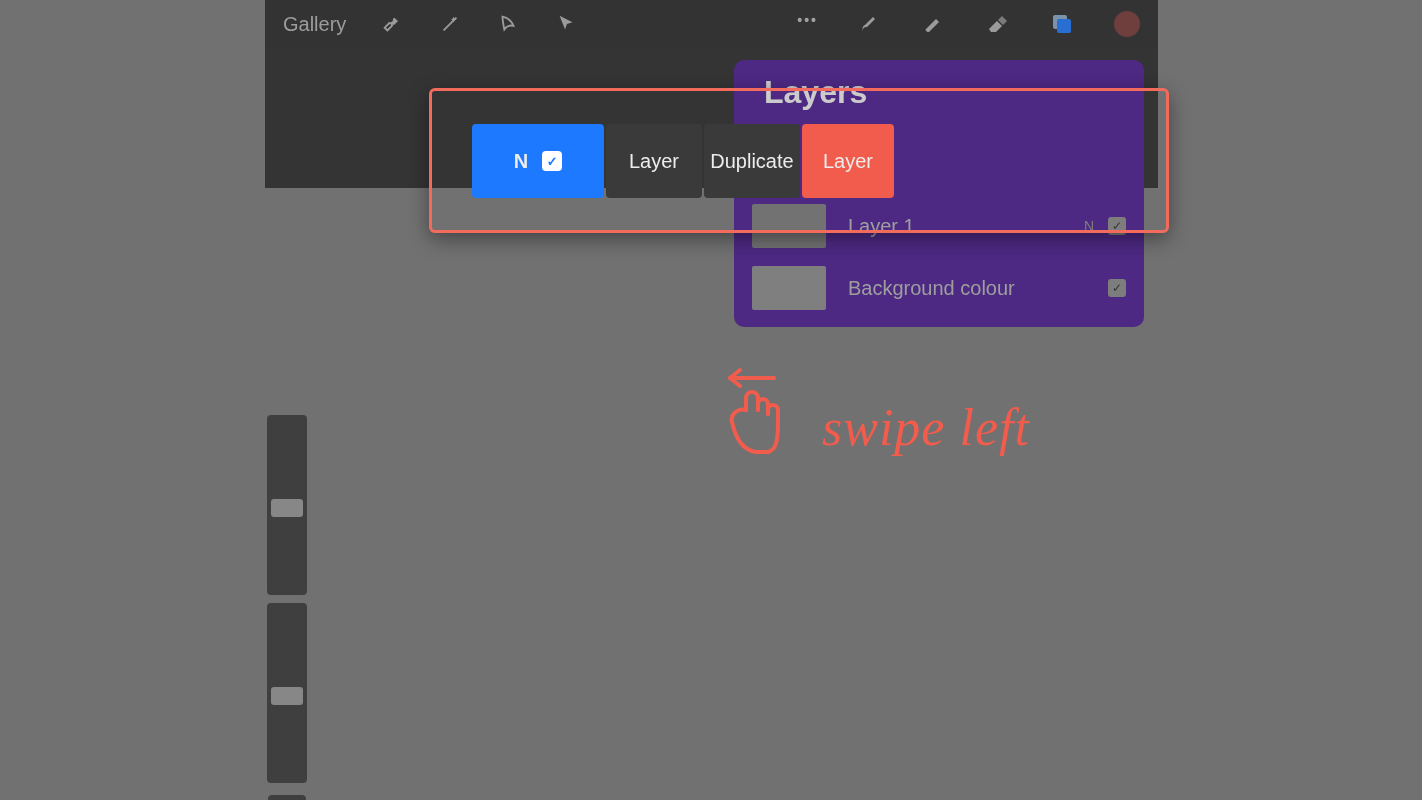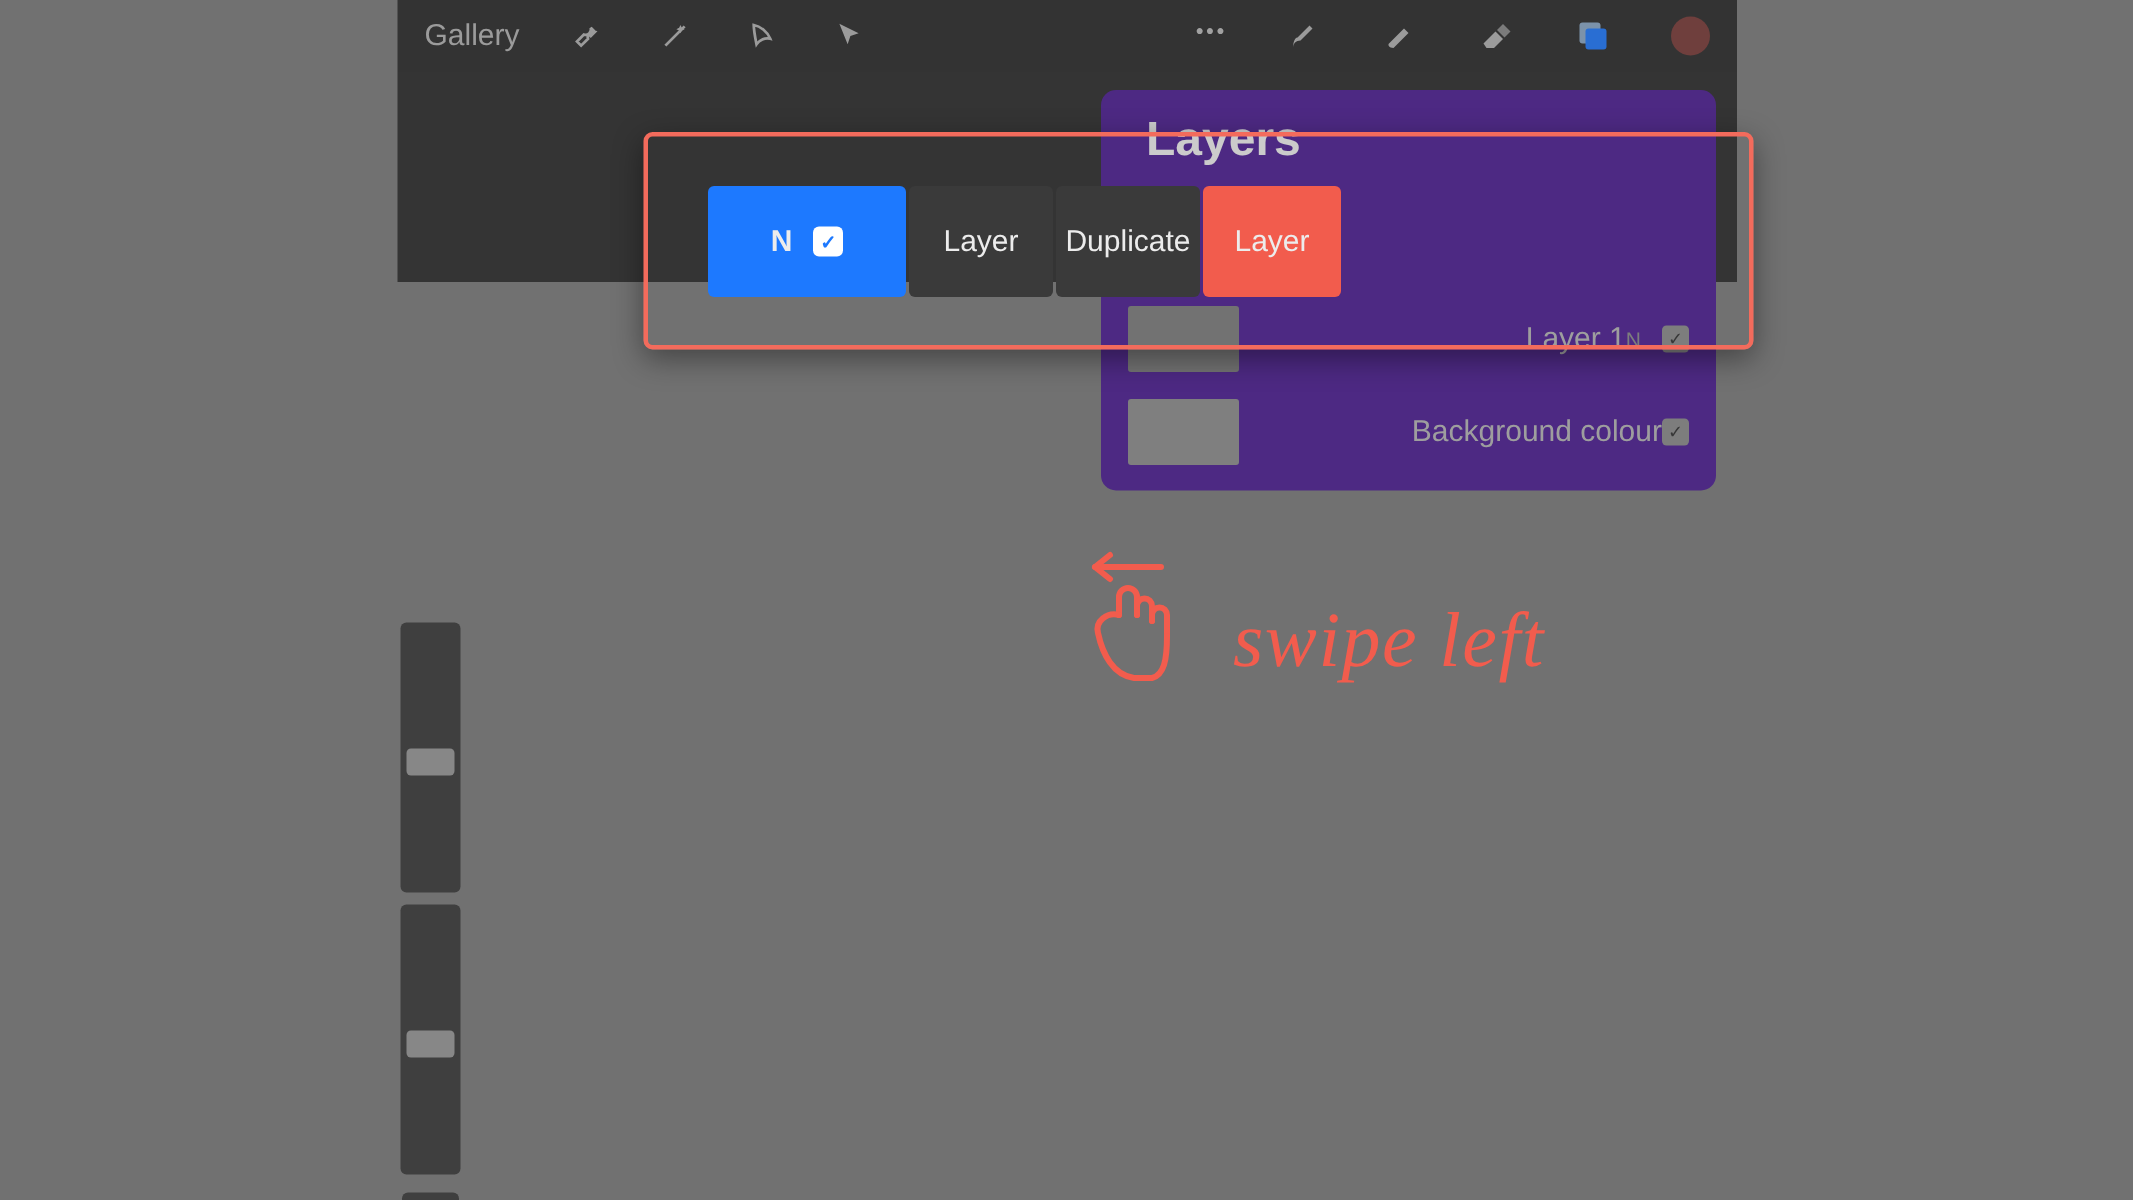--- a/index.html
+++ b/index.html
@@ -88,21 +88,20 @@
     padding:10px 6px 8px 6px;
   }
   .layers-title {
     color:#f5f5f5; font-size:32px; font-weight:700;
     padding:4px 18px 10px 24px;
   }
   .layer-item {
     display:flex; align-items:center;
     height:62px; padding:0 12px;
     border-radius:4px;
-    text-align:right;
   }
   .layer-thumb { width:74px; height:44px; background:#7e7e7e; border-radius:2px; }
   .layer-label { color:#b9b9b9; font-size:20px; margin-left:22px; flex:1; }
   .layer-n { color:#8c8c8c; font-size:14px; margin-right:14px; }
   .layer-chk {
     width:18px; height:18px; background:#8c8c8c; border-radius:3px;
     display:flex; align-items:center; justify-content:center; color:#2f2f2f;
     font-size:12px;
   }
 

